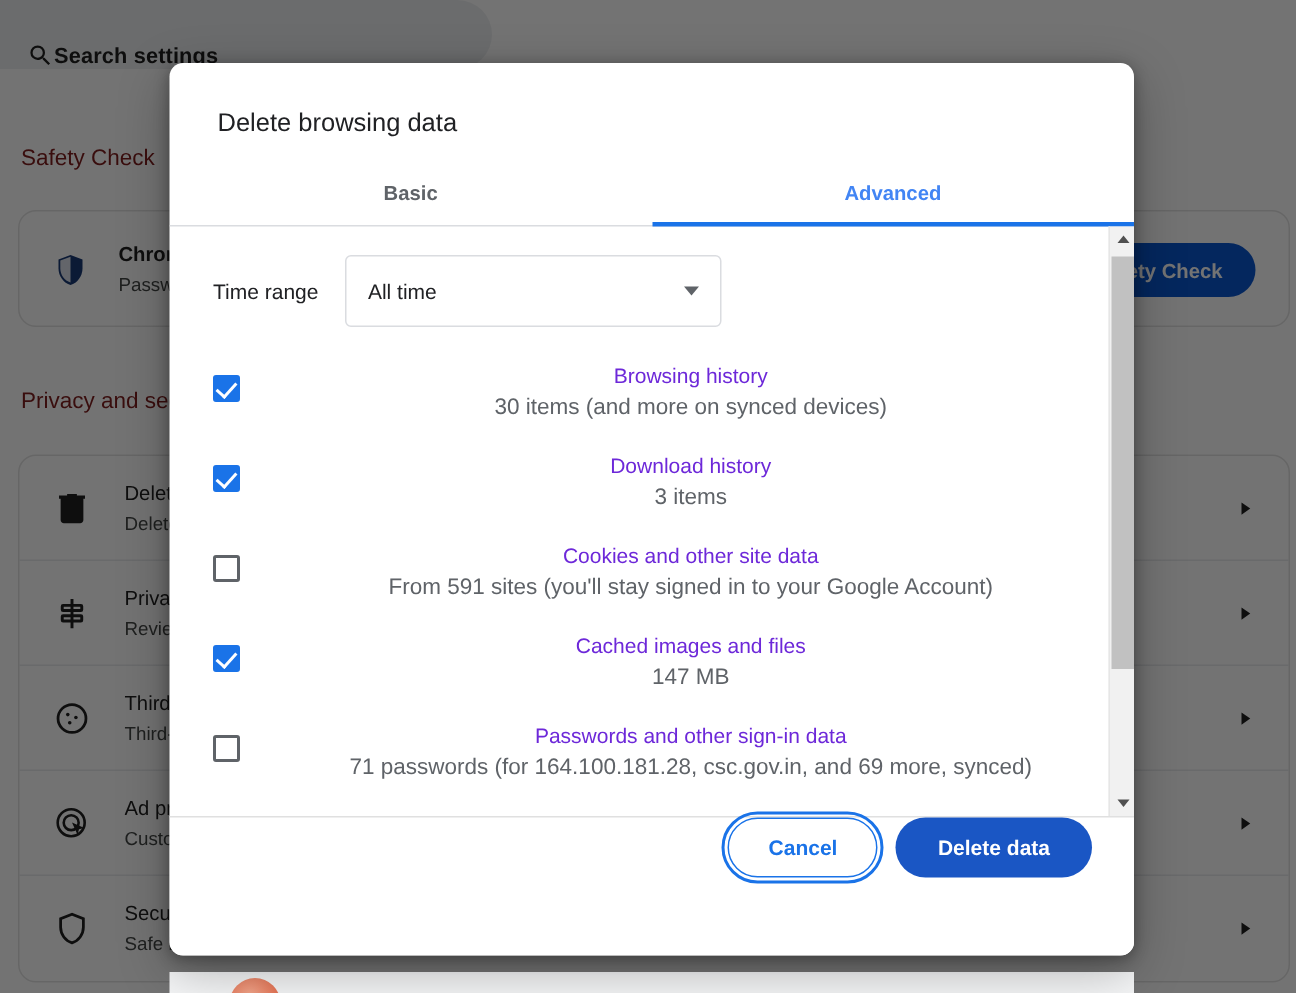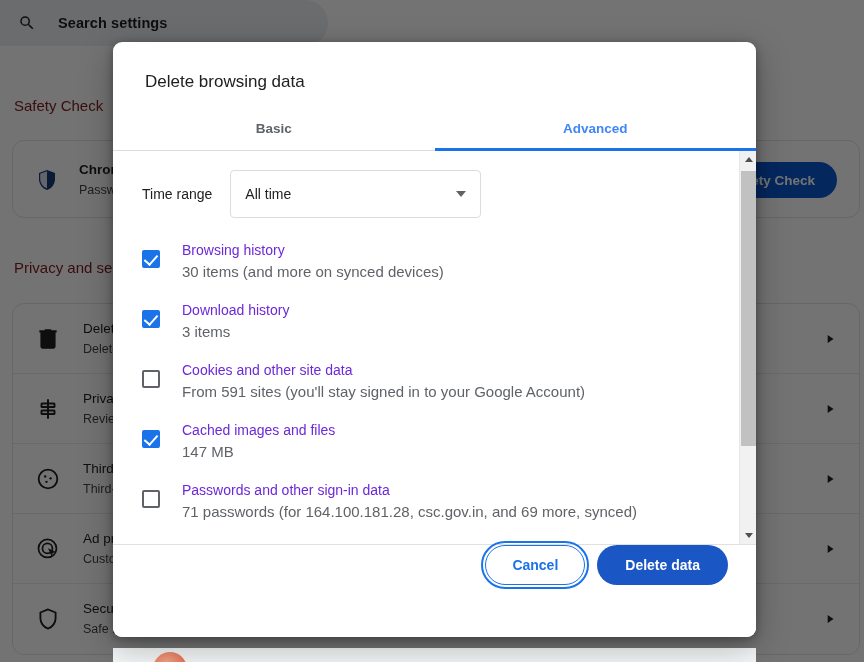--- a/index.html
+++ b/index.html
@@ -12,21 +12,21 @@
   #root { position: relative; width: 864px; height: 662px; }
 
   
   .bg-page {
     position: absolute; inset: 0;
     background: #ffffff;
   }
   .search-bar {
     position: absolute; left: 0; top: 0; width: 328px; height: 46px;
     background: #eef0f2; border-radius: 0 24px 24px 0;
-    display: flex; align-items: center; padding-left: 18px; gap: 22px;
+    display: flex; align-items: flex-end; padding-left: 18px; gap: 0;
   }
   .search-bar .glyph { width: 18px; height: 18px; display: block; }
   .search-bar .txt { font-size: 14.5px; color: #1f1f1f; font-weight: 600; letter-spacing:.1px;}
 
   .bg-sec-title {
     position: absolute; font-size: 15px; color: #7f1d1d; font-weight: 400;
   }
   #bg-title-safety { left: 14px; top: 97px; }
   #bg-title-privacy { left: 14px; top: 259px; }
 
@@ -107,21 +107,21 @@
     font-size: 13.5px; font-weight: 700; color: #5f6368; cursor: pointer;
     background: none; border: none; font-family: "Liberation Sans", sans-serif;
     padding-bottom: 3px;
   }
   .tab.active { color: #4285f4; text-align: center; }
   .tab-underline {
     position: absolute; bottom: -1px; left: 50%; width: 50%; height: 3px;
     background: #1a73e8;
   }
 
-  .body-wrap { position: relative; flex: 1 1 auto; min-height: 0; }
+  .body-wrap { position: relative; flex: 1 1 auto; min-height: 0; text-align: center; }
   .body-scroll {
     position: absolute; left: 0; top: 0; right: 17px; bottom: 0;
     overflow: hidden;
   }
 
   .timerange {
     display: flex; align-items: center; padding: 19px 0 0 29px; gap: 18px;
   }
   .tr-label { font-size: 14px; color: #202124; }
   .tr-select {

